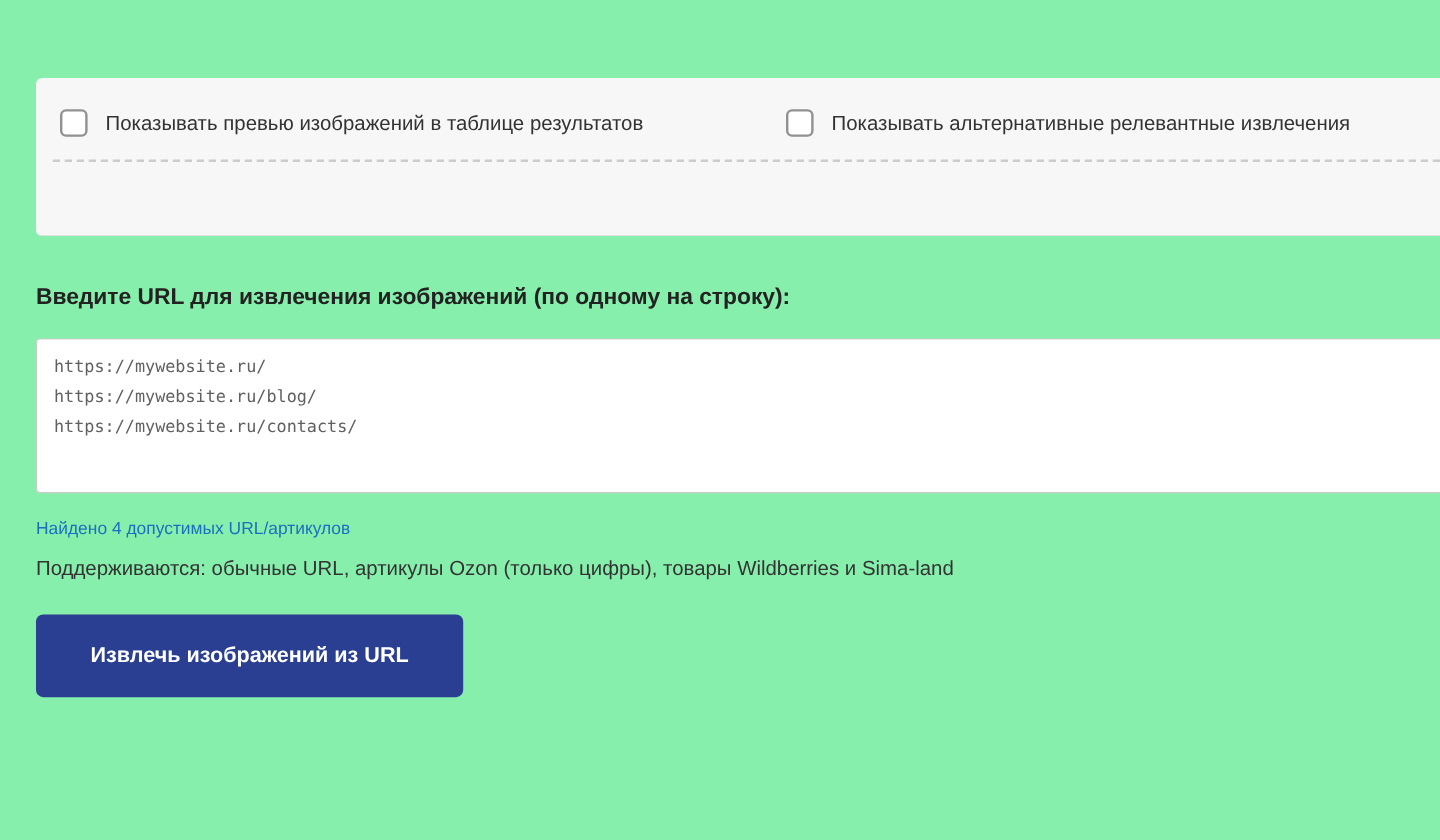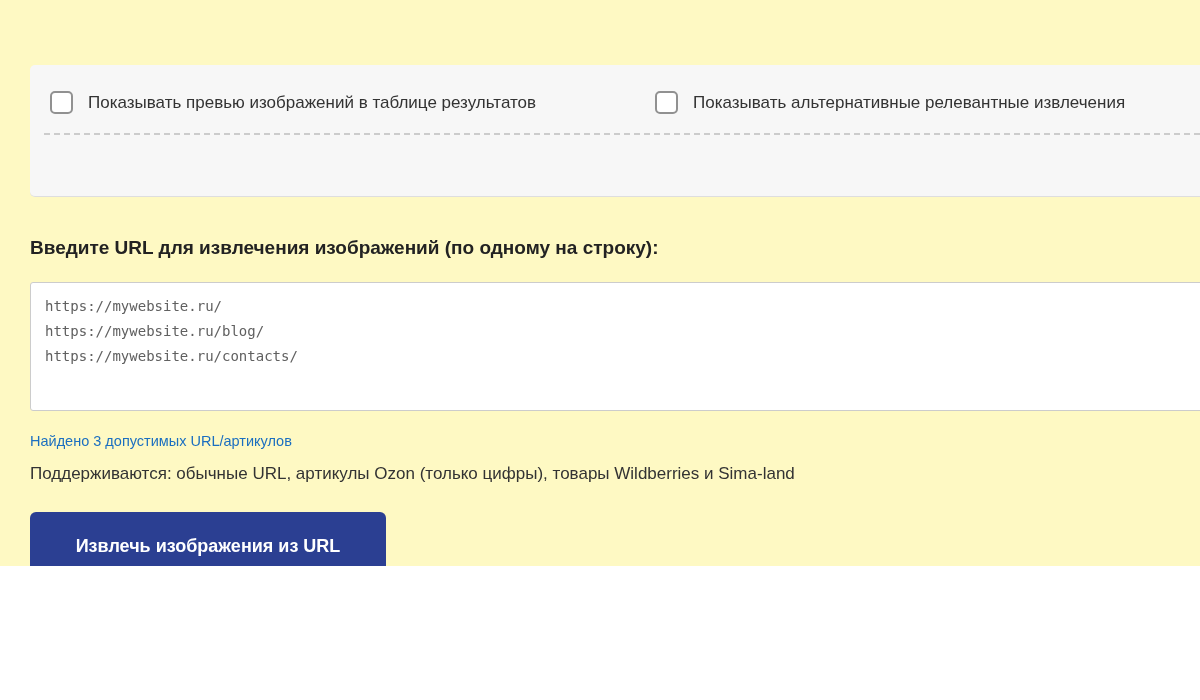--- a/index.html
+++ b/index.html
@@ -1,21 +1,21 @@
 <!DOCTYPE html>
 <html lang="ru"><head>
 <meta charset="utf-8">
 <style>
   * { margin: 0; padding: 0; box-sizing: border-box; }
   html, body { background: #ffffff; }
   #screen {
     position: relative;
     width: 1200px;
-    height: 566px;
-    background: #fef9c3;
+    height: 700px;
+    background: #86efac;
     overflow: hidden;
     font-family: "Liberation Sans", sans-serif;
     color: #333333;
     text-decoration: underline;
   }
 
   
   .options-panel {
     position: absolute;
     left: 30px;
@@ -150,19 +150,19 @@
     </div>
     <div class="dashed-sep"></div>
   </div>
 
   <div class="url-heading">Введите URL для извлечения изображений (по одному на строку):</div>
 
   <textarea class="url-textarea" spellcheck="false" style="">https://mywebsite.ru/
 https://mywebsite.ru/blog/
 https://mywebsite.ru/contacts/</textarea>
 
-  <div class="found-message">Найдено 3 допустимых URL/артикулов</div>
+  <div class="found-message">Найдено 4 допустимых URL/артикулов</div>
 
   <div class="supported-formats">Поддерживаются: обычные URL, артикулы Ozon (только цифры), товары Wildberries и Sima-land</div>
 
-  <button class="extract-button">Извлечь изображения из URL</button>
+  <button class="extract-button">Извлечь изображений из URL</button>
 
 </div>
 
 </body></html>

